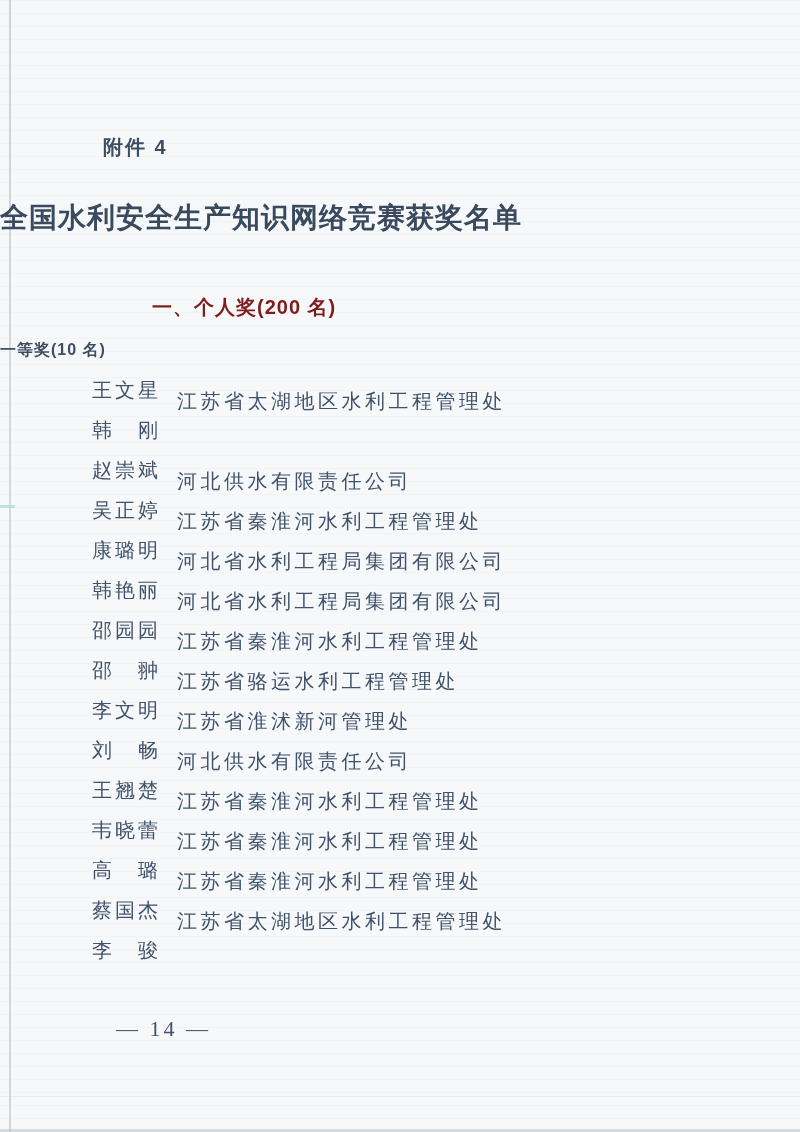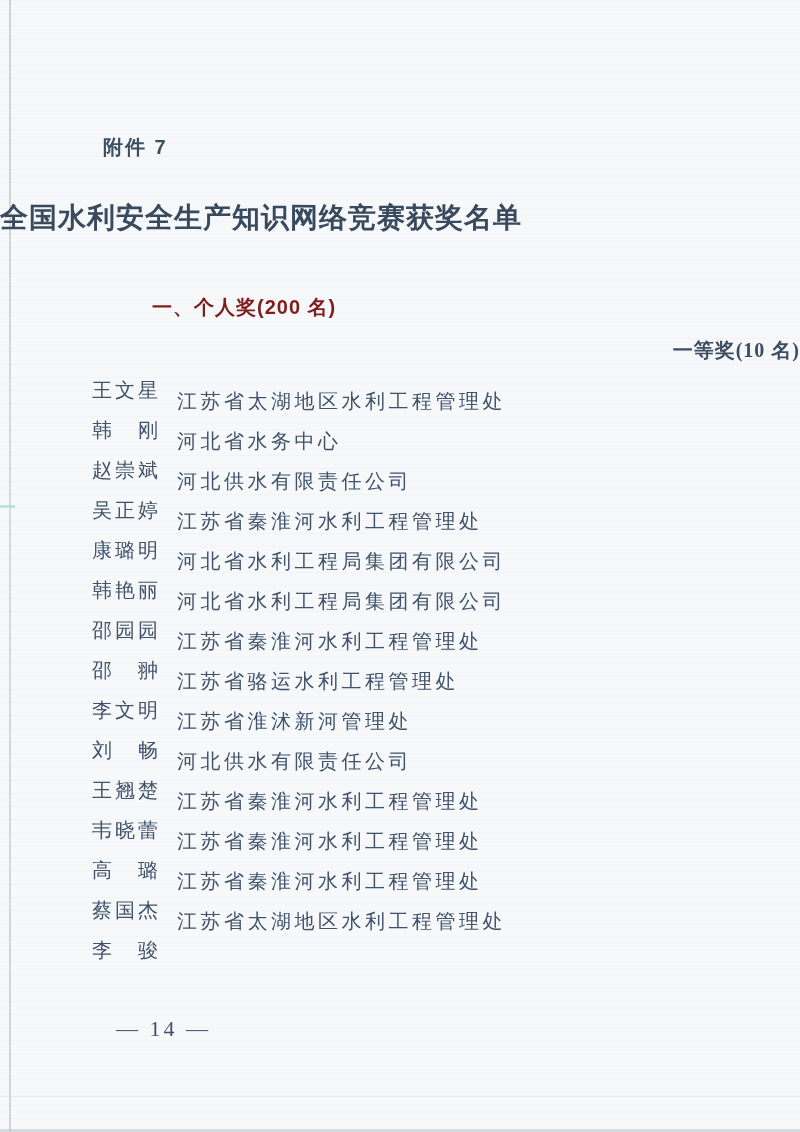--- a/index.html
+++ b/index.html
@@ -95,24 +95,24 @@
 
   .award-list {
     position: absolute;
     left: 0;
     top: 330px;
     width: 100%;
   }
   .tier-heading {
     height: 40px;
     line-height: 40px;
-    text-align: right;
-    font-family: Liberation Serif, serif;
-    font-weight: 700;
-    font-size: 20px;
+    text-align: left;
+    font-family: Liberation Sans, sans-serif;
+    font-weight: 700;
+    font-size: 16px;
     letter-spacing: 1px;
     color: #3d4e63;
   }
   .winner-row {
     height: 40px;
     display: flex;
     align-items: center;
     padding-left: 92px;
     font-size: 20px;
   }
@@ -143,35 +143,34 @@
 </style>
 </head>
 <body>
 
 <div class="scan-texture"></div>
 <div class="left-fold-line"></div>
 <div class="left-tick"></div>
 <div class="faint-rule" style="top:1096px;"></div>
 <div class="bottom-edge"></div>
 
-<div class="attachment-label">附件 7</div>
+<div class="attachment-label">附件 4</div>
 
 <div class="doc-title">全国水利安全生产知识网络竞赛获奖名单</div>
 
 <div class="section-heading">一、个人奖(200 名)</div>
 
 <div class="award-list" id="award-list">
     <div class="tier-heading">一等奖(10 名)</div>
     <div class="winner-row">
       <span class="winner-name">王文星</span>
       <span class="winner-org">江苏省太湖地区水利工程管理处</span>
     </div>
     <div class="winner-row">
       <span class="winner-name">韩刚</span>
-      <span class="winner-org">河北省水务中心</span>
     </div>
     <div class="winner-row">
       <span class="winner-name">赵崇斌</span>
       <span class="winner-org">河北供水有限责任公司</span>
     </div>
     <div class="winner-row">
       <span class="winner-name">吴正婷</span>
       <span class="winner-org">江苏省秦淮河水利工程管理处</span>
     </div>
     <div class="winner-row">

